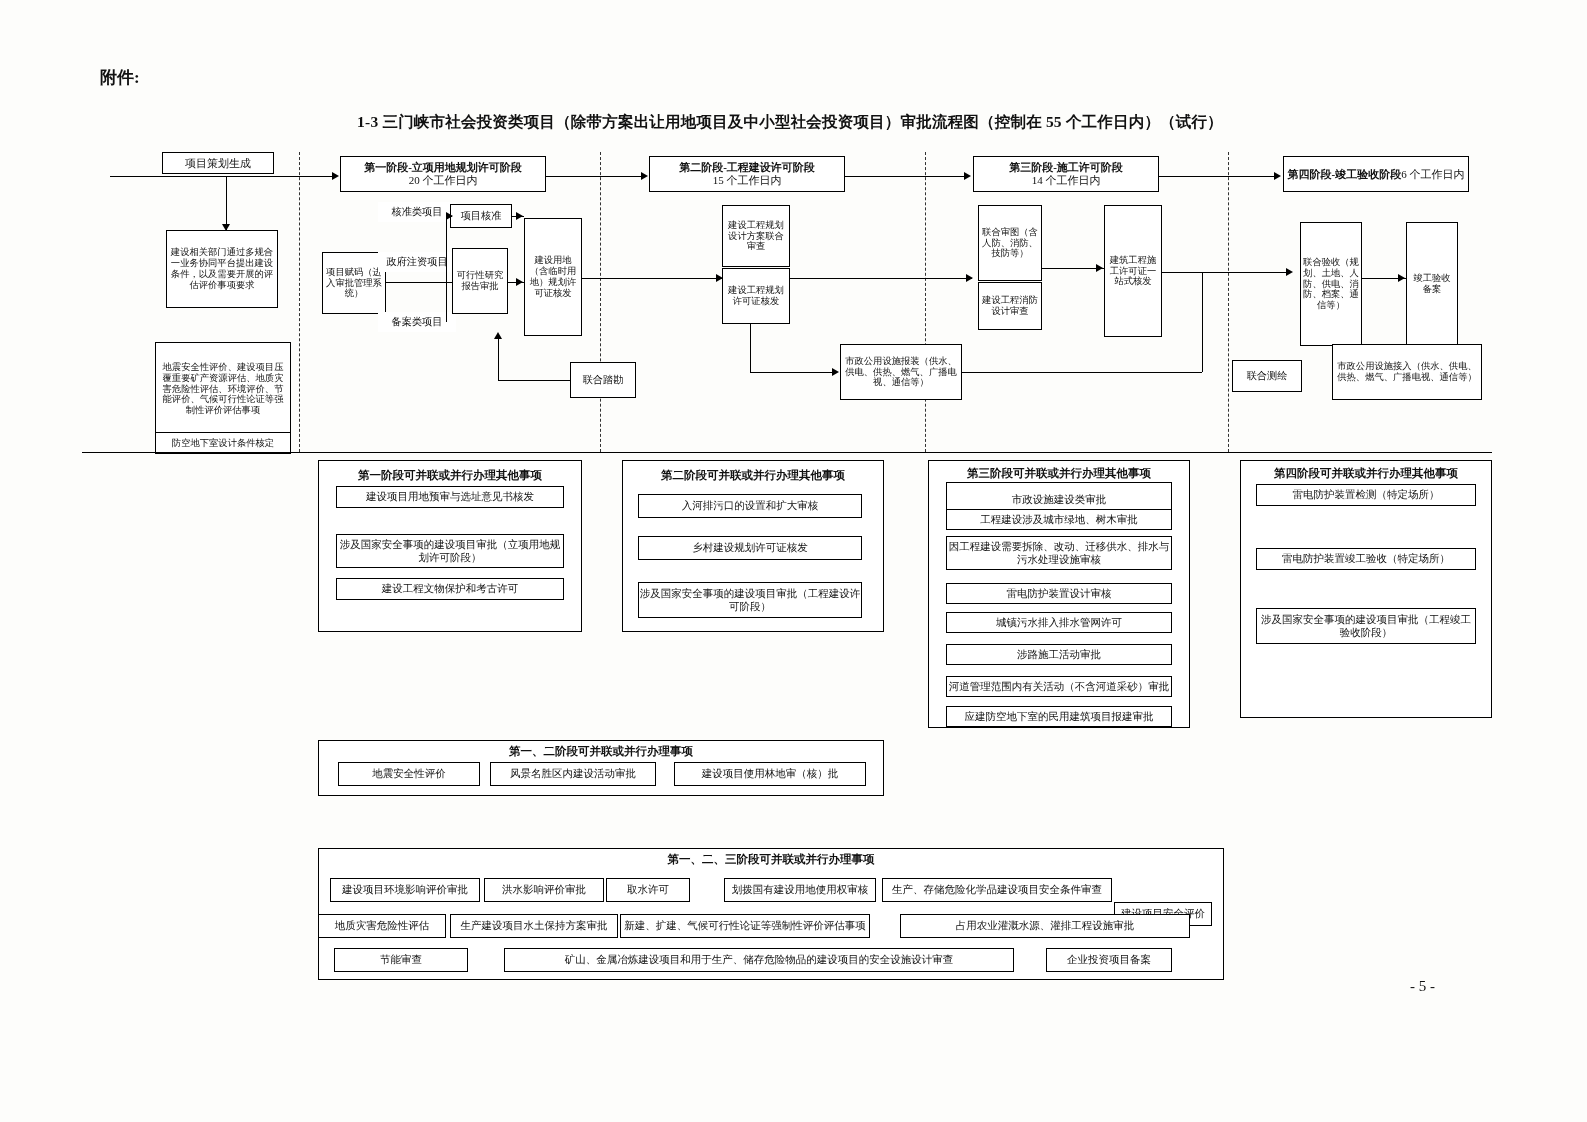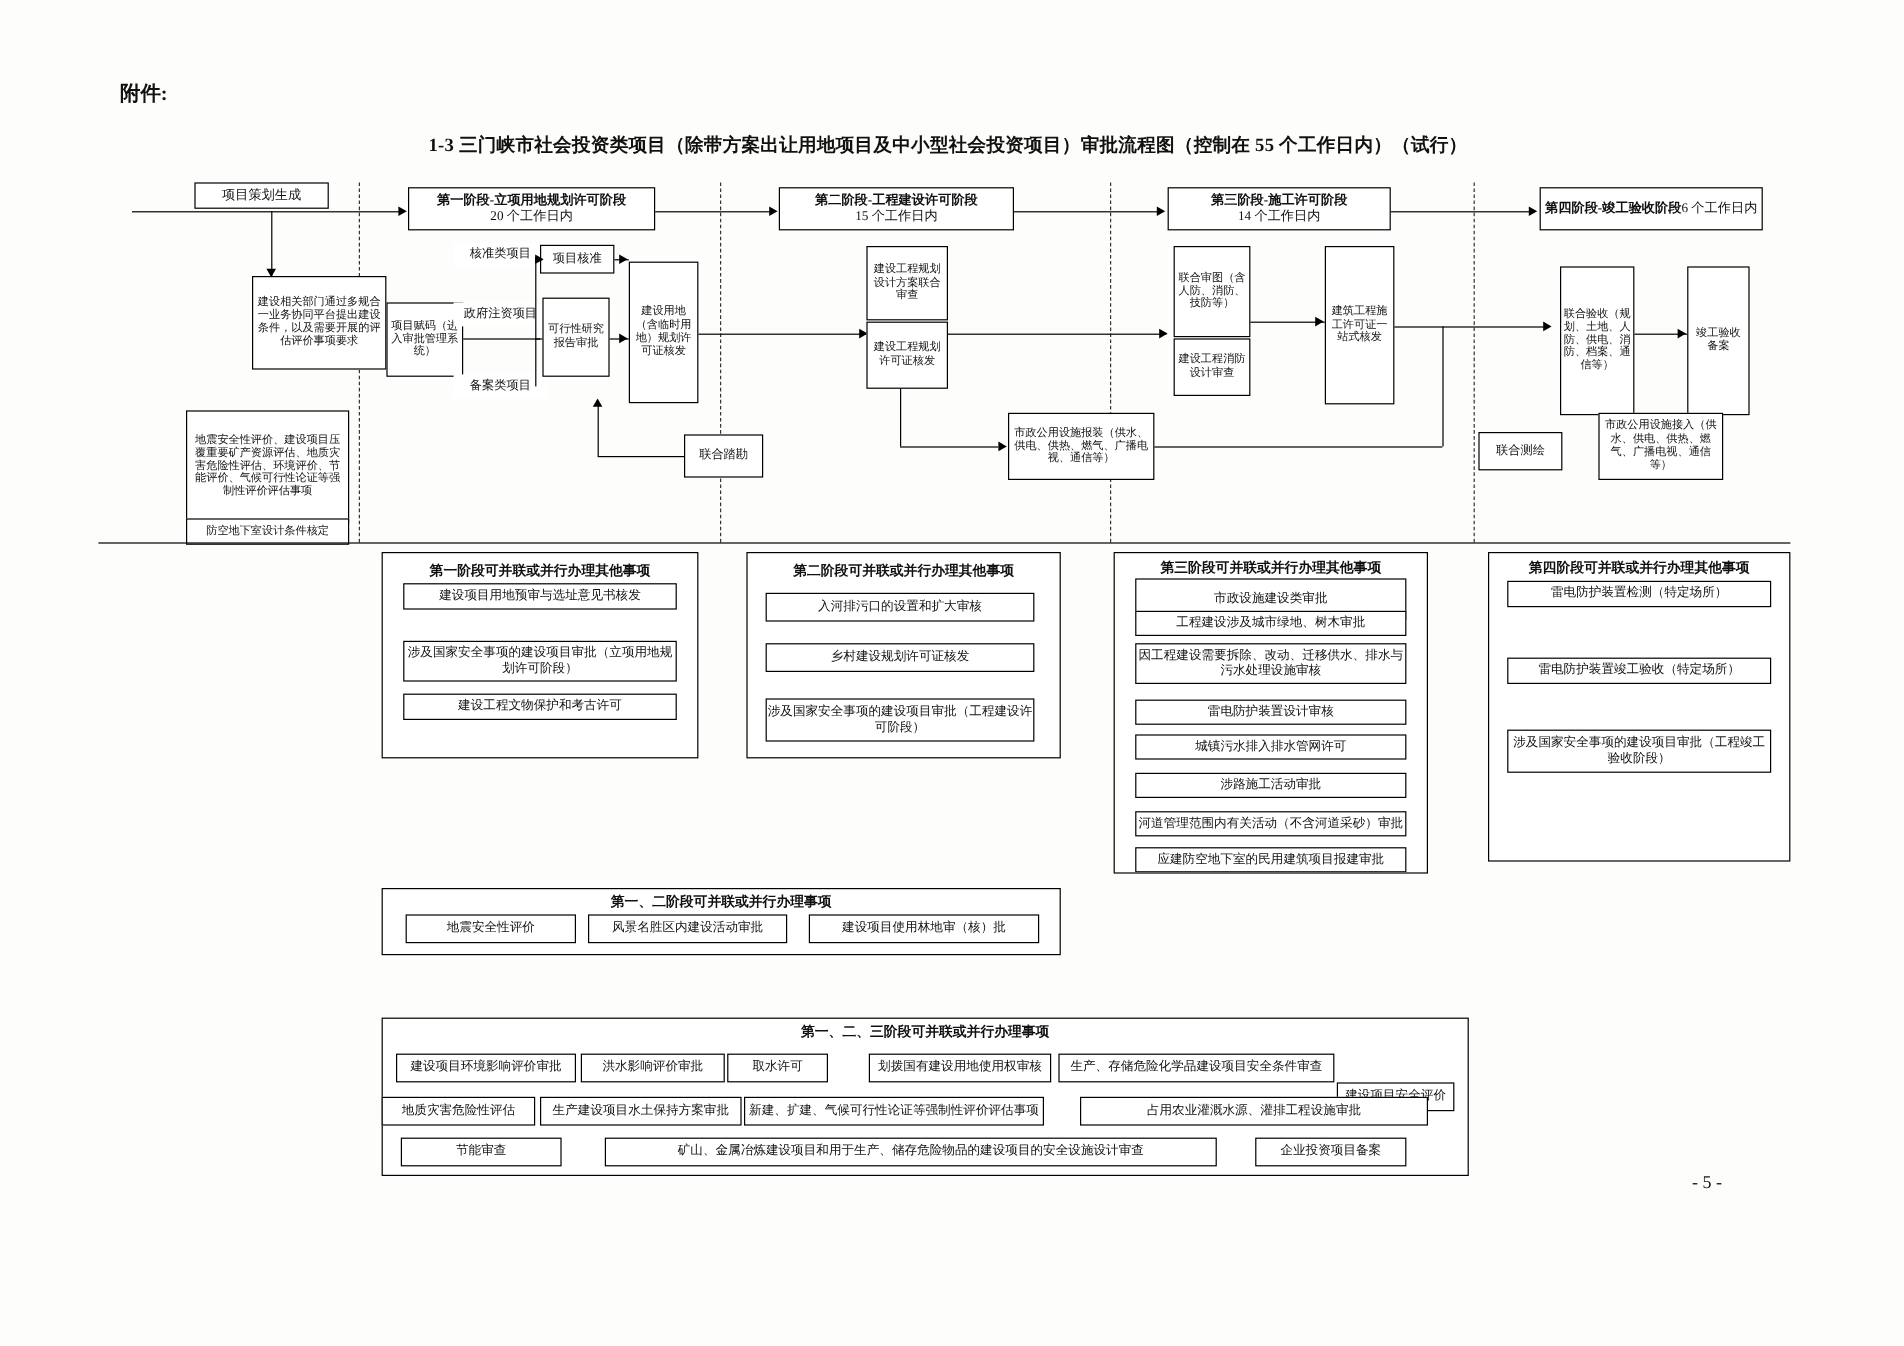--- a/index.html
+++ b/index.html
@@ -73,21 +73,21 @@
 <div class="hline" style="left:845px;top:176px;width:120px;"></div>
 <div class="arrow ar-r" style="left:964px;top:172px;"></div>
 <div class="hline" style="left:1159px;top:176px;width:116px;"></div>
 <div class="arrow ar-r" style="left:1274px;top:172px;"></div>
 
 <div class="vline" style="left:299px;top:152px;height:300px;"></div>
 <div class="vline" style="left:600px;top:152px;height:300px;"></div>
 <div class="vline" style="left:925px;top:152px;height:300px;"></div>
 <div class="vline" style="left:1228px;top:152px;height:300px;"></div>
 
-<div class="box" style="left:166px;top:230px;width:112px;height:78px;margin-left:44px;">
+<div class="box" style="left:166px;top:230px;width:112px;height:78px;">
   <span class="f9">建设相关部门通过多规合一业务协同平台提出建设条件，以及需要开展的评估评价事项要求</span>
 </div>
 <div class="box" style="left:155px;top:342px;width:136px;height:94px;">
   <span class="f9">地震安全性评价、建设项目压覆重要矿产资源评估、地质灾害危险性评估、环境评价、节能评价、气候可行性论证等强制性评价评估事项</span>
 </div>
 <div class="box" style="left:155px;top:432px;width:136px;height:22px;">
   <span class="f9">防空地下室设计条件核定</span>
 </div>
 <div class="vl" style="left:226px;top:176px;height:54px;"></div>
 <div class="arrow ar-d" style="left:222px;top:224px;"></div>
@@ -169,21 +169,21 @@
 </div>
 <div class="box" style="left:1406px;top:222px;width:52px;height:124px;">
   <span class="f9">竣工验收备案</span>
 </div>
 <div class="hline" style="left:1362px;top:278px;width:44px;"></div>
 <div class="arrow ar-r" style="left:1398px;top:274px;"></div>
 
 <div class="box" style="left:1232px;top:360px;width:70px;height:32px;">
   <span class="f10">联合测绘</span>
 </div>
-<div class="box" style="left:1332px;top:344px;width:104px;height:56px;">
+<div class="box" style="left:1332px;top:344px;width:150px;height:56px;">
   <span class="f9">市政公用设施接入（供水、供电、供热、燃气、广播电视、通信等）</span>
 </div>
 
 <div class="hline" style="left:82px;top:452px;width:1410px;"></div>
 
 <div class="grp" style="left:318px;top:460px;width:264px;height:172px;"></div>
 <div class="grp-title" style="left:318px;top:468px;width:264px;">第一阶段可并联或并行办理其他事项</div>
 <div class="item" style="left:336px;top:486px;width:228px;height:22px;">建设项目用地预审与选址意见书核发</div>
 <div class="item" style="left:336px;top:534px;width:228px;height:34px;">涉及国家安全事项的建设项目审批（立项用地规划许可阶段）</div>
 <div class="item" style="left:336px;top:578px;width:228px;height:22px;">建设工程文物保护和考古许可</div>

